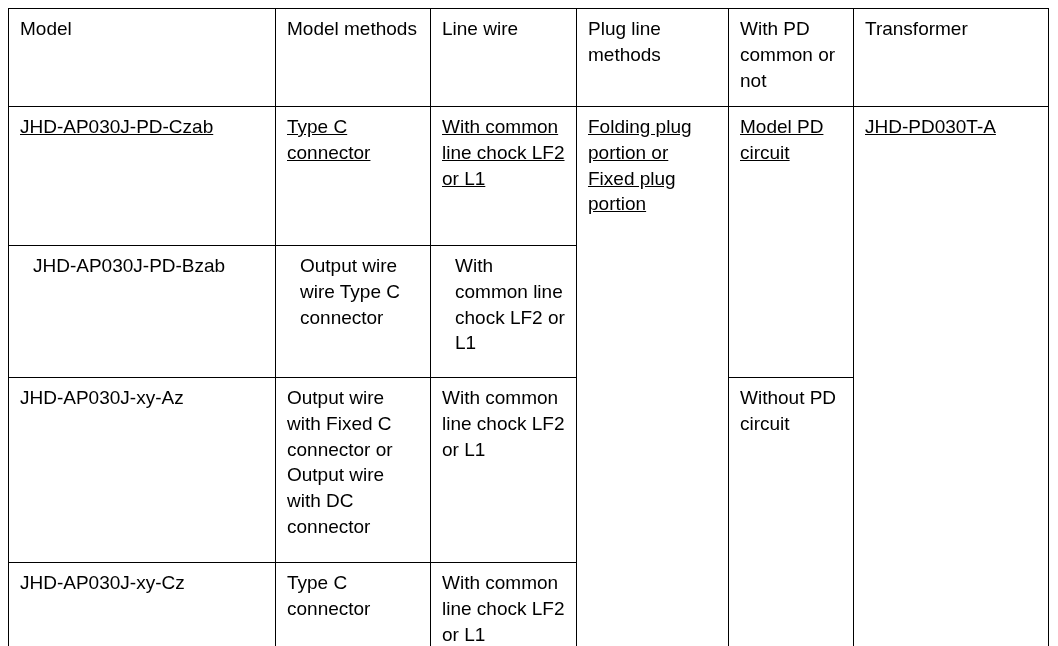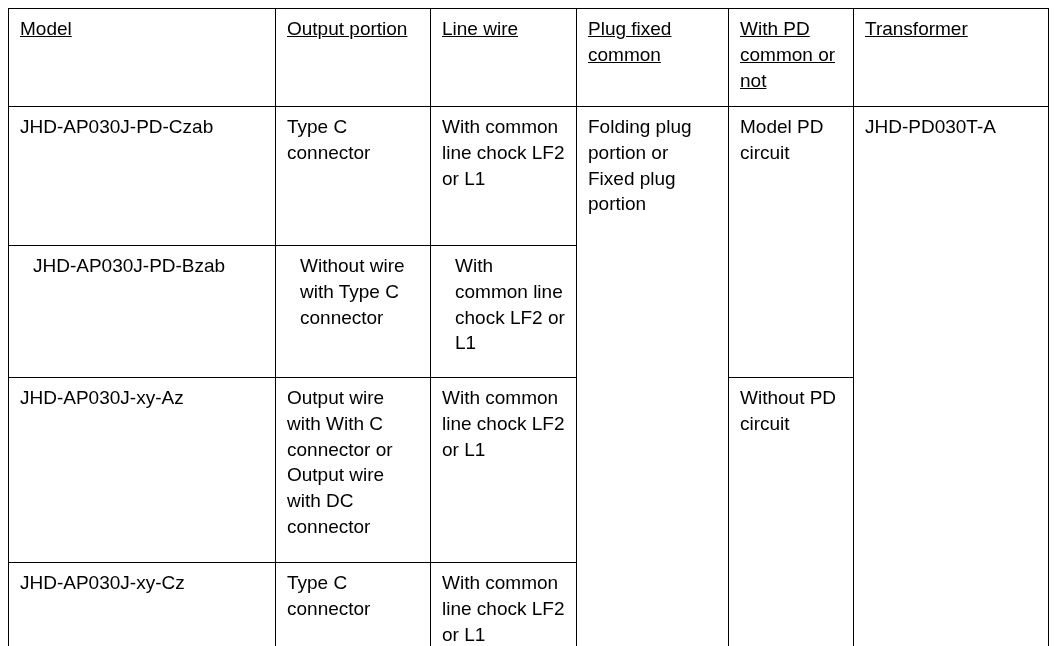--- a/index.html
+++ b/index.html
@@ -42,67 +42,67 @@
     word-wrap: break-word;
   }
   
   col.c-model        { width: 267px; }
   col.c-output       { width: 155px; }
   col.c-chock        { width: 146px; }
   col.c-plug         { width: 152px; }
   col.c-pd           { width: 125px; }
   col.c-transformer  { width: 195px; }
 
-  tr.header-row td { height: 86px; text-decoration: underline; }
-  tr.data-row-1 td { height: 127px; }
+  tr.header-row td { height: 86px; }
+  tr.data-row-1 td { height: 127px; text-decoration: underline; }
   tr.data-row-2 td { height: 120px; padding-left: 24px; }
   tr.data-row-3 td { height: 173px; margin-left: 16px; }
   tr.data-row-4 td { height: 123px; }
 </style>
 </head>
 <body>
 
 <div id="spec-table-wrap">
   <table class="spec-table">
     <colgroup>
       <col class="c-model">
       <col class="c-output">
       <col class="c-chock">
       <col class="c-plug">
       <col class="c-pd">
       <col class="c-transformer">
     </colgroup>
     <tbody>
       <tr class="header-row">
         <td>Model</td>
-        <td>Output portion</td>
+        <td>Model methods</td>
         <td>Line wire</td>
-        <td>Plug fixed common</td>
+        <td>Plug line methods</td>
         <td>With PD common or not</td>
         <td>Transformer</td>
       </tr>
 
       <tr class="data-row-1">
         <td>JHD-AP030J-PD-Czab</td>
         <td>Type C connector</td>
         <td>With common line chock LF2 or L1</td>
         <td rowspan="4">Folding plug portion or Fixed plug portion</td>
         <td rowspan="2">Model PD circuit</td>
         <td rowspan="4">JHD-PD030T-A</td>
       </tr>
 
       <tr class="data-row-2">
         <td>JHD-AP030J-PD-Bzab</td>
-        <td>Without wire with Type C connector</td>
+        <td>Output wire wire Type C connector</td>
         <td>With common line chock LF2 or L1</td>
       </tr>
 
       <tr class="data-row-3">
         <td>JHD-AP030J-xy-Az</td>
-        <td>Output wire with With C connector or Output wire with DC connector</td>
+        <td>Output wire with Fixed C connector or Output wire with DC connector</td>
         <td>With common line chock LF2 or L1</td>
         <td rowspan="2">Without PD circuit</td>
       </tr>
 
       <tr class="data-row-4">
         <td>JHD-AP030J-xy-Cz</td>
         <td>Type C connector</td>
         <td>With common line chock LF2 or L1</td>
       </tr>
     </tbody>

